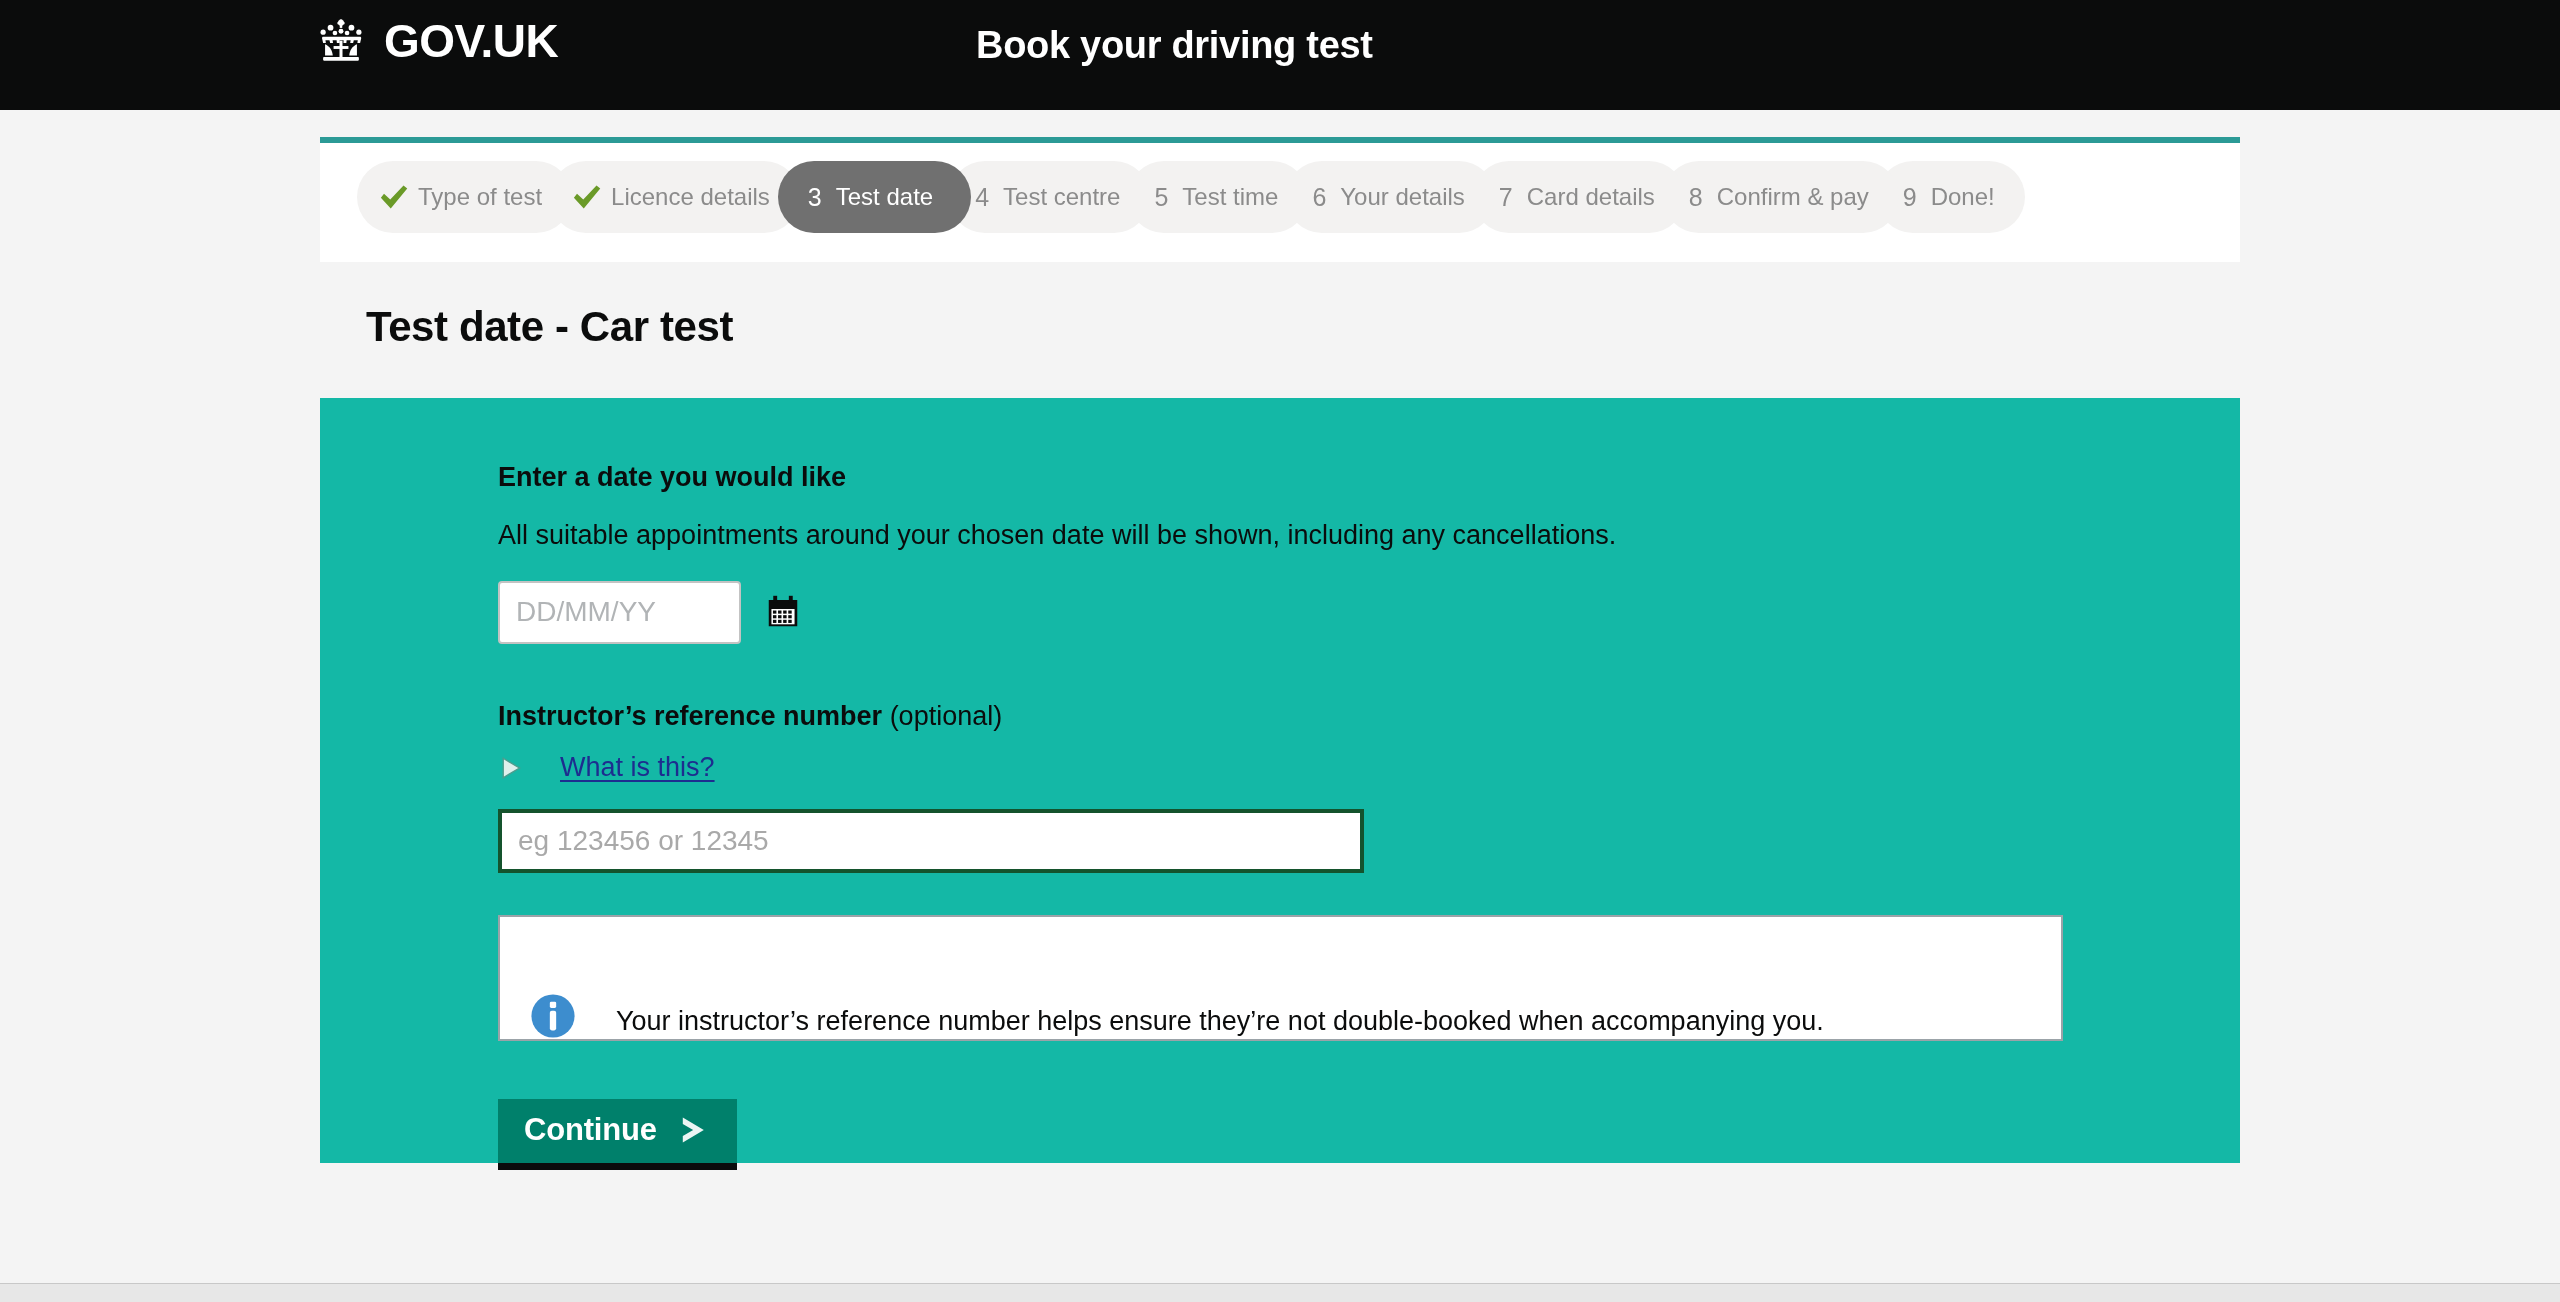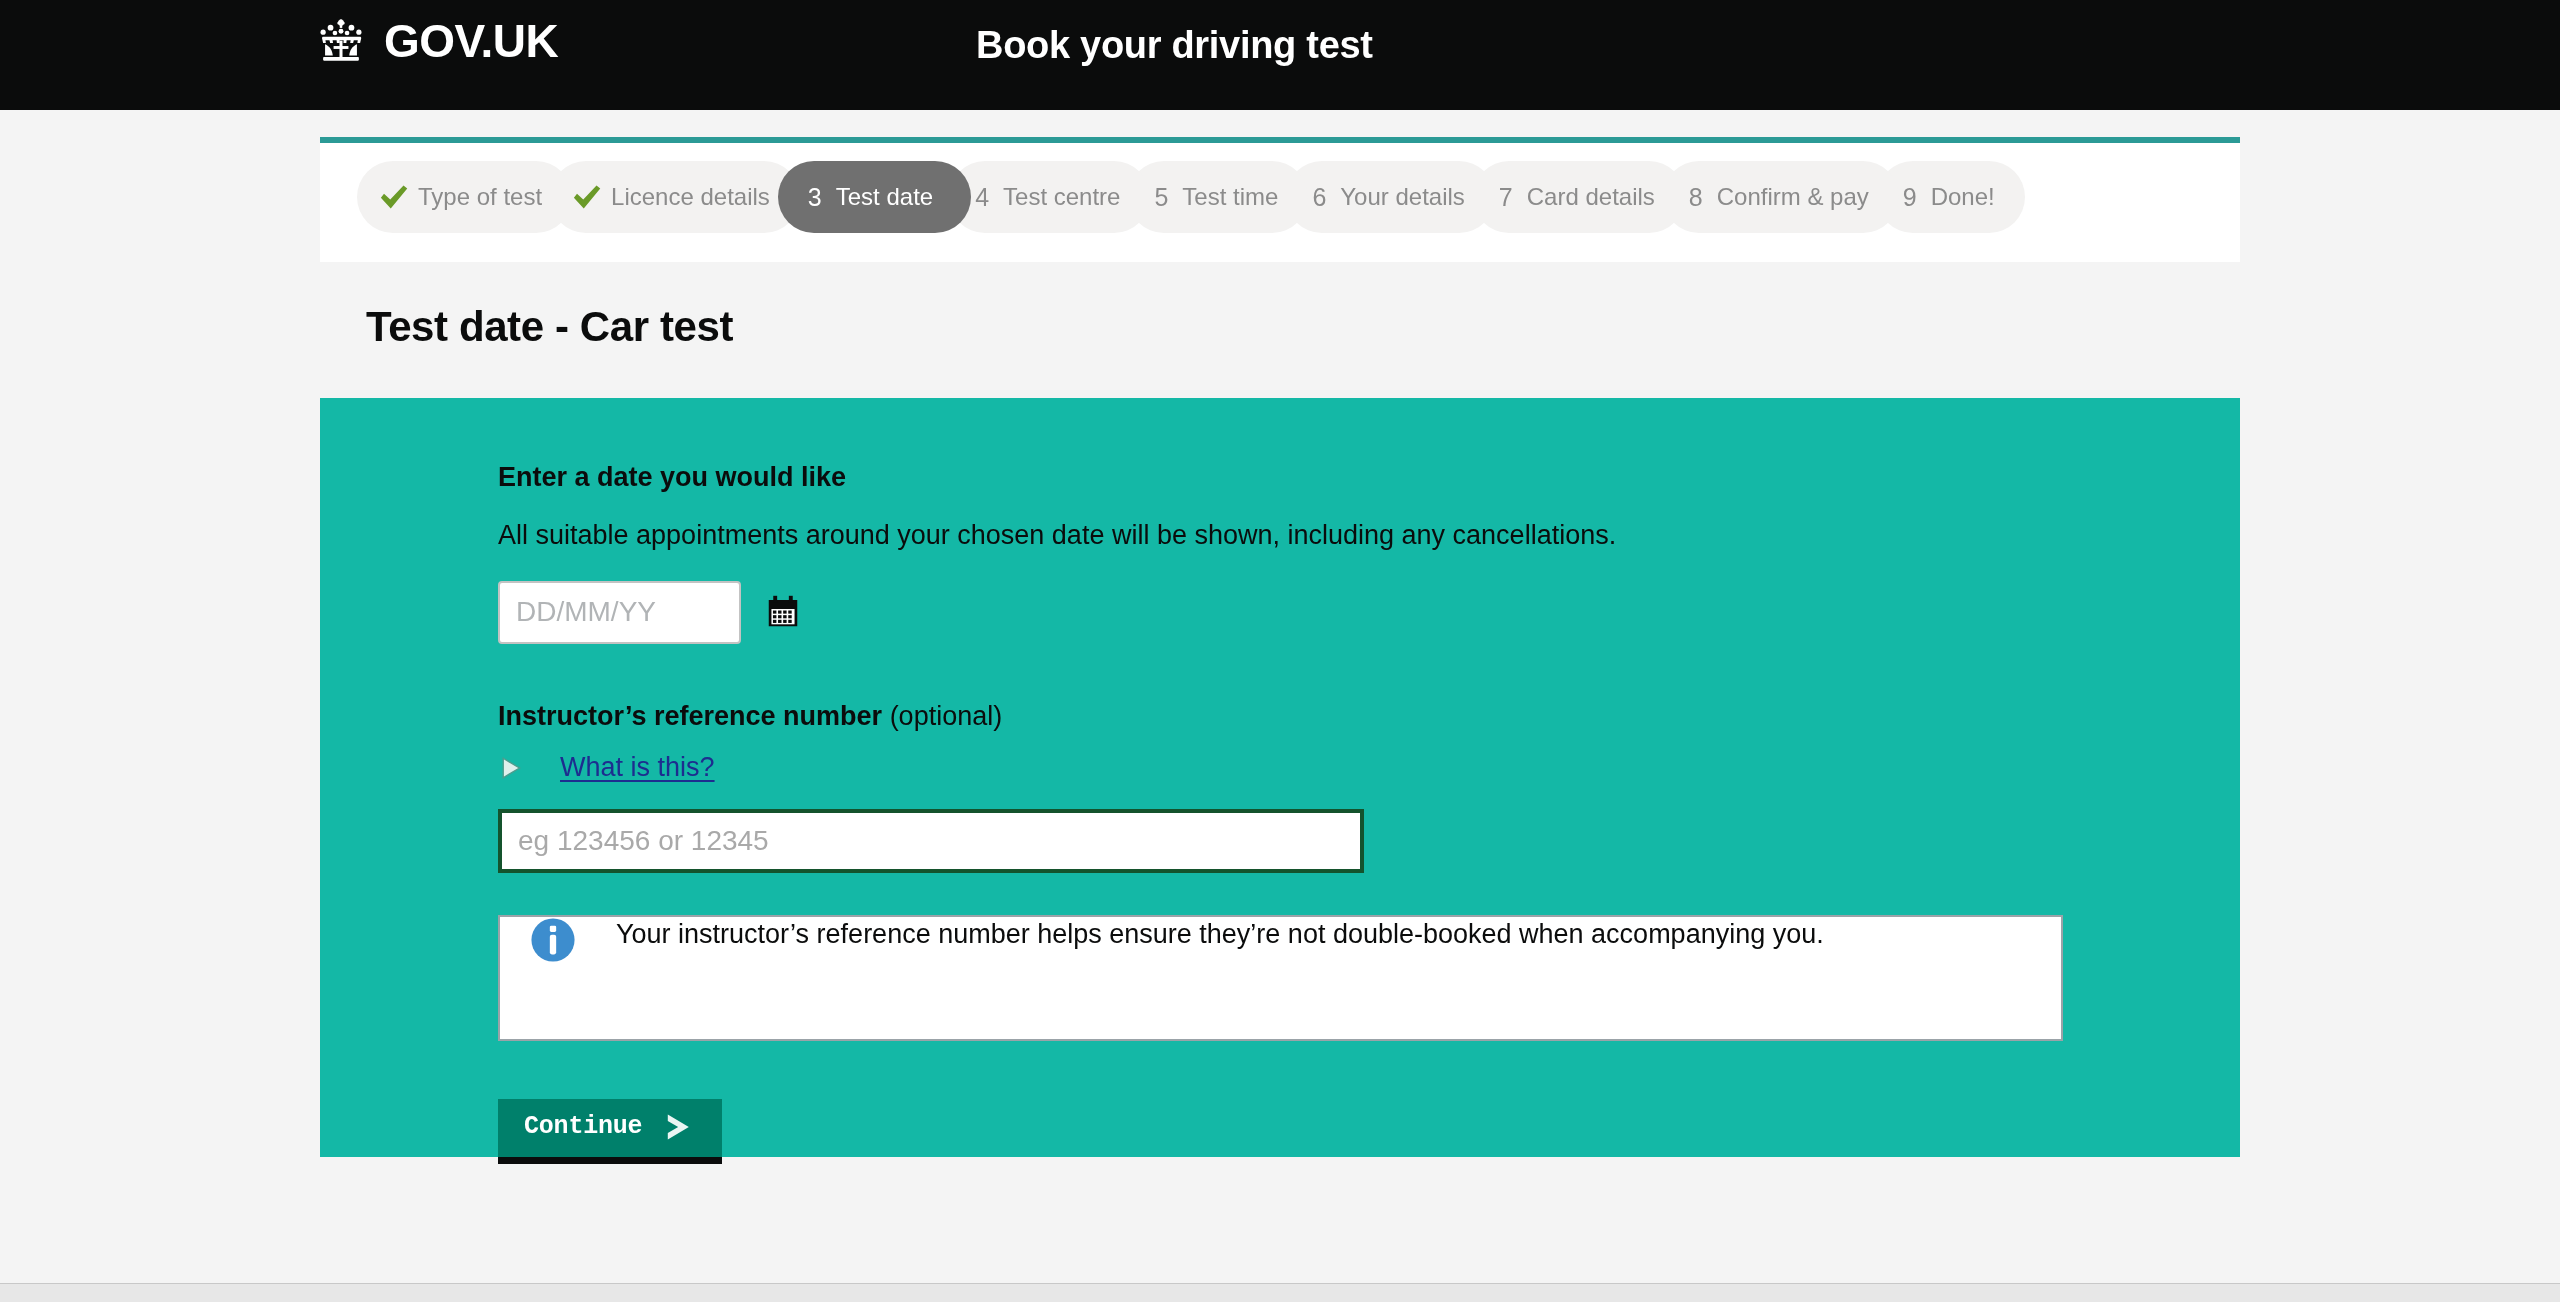--- a/index.html
+++ b/index.html
@@ -249,21 +249,21 @@
   }
   .ref-input::placeholder { color: #a9a9a9; opacity: 1; }
 
   .info-panel {
     box-sizing: border-box;
     width: 1565px;
     min-height: 126px;
     border: 2px solid #9ba3a8;
     background: #ffffff;
     display: flex;
-    align-items: flex-start;
+    align-items: flex-end;
     padding: 0 30px;
     margin-bottom: 58px;
   }
   .info-icon {
     width: 46px;
     height: 46px;
     flex: none;
     display: block;
     margin-right: 40px;
   }
@@ -281,25 +281,24 @@
     background: #00823b;
     background: #00806b;
     border: 0;
     box-shadow: 0 7px 0 #0b0c0c;
     padding: 14px 26px 16px 26px;
     cursor: pointer;
     font-family: "Liberation Sans", sans-serif;
   }
   .continue-label {
     color: #ffffff;
-    font-size: 25px;
+    font-size: 31px;
     font-weight: 700;
     line-height: 1.1;
     letter-spacing: -0.2px;
-    font-family: Liberation Mono, monospace;
   }
   .chevron-icon {
     width: 34px;
     height: 28px;
     display: block;
   }
 
   
   .bottom-strip {
     position: absolute;

